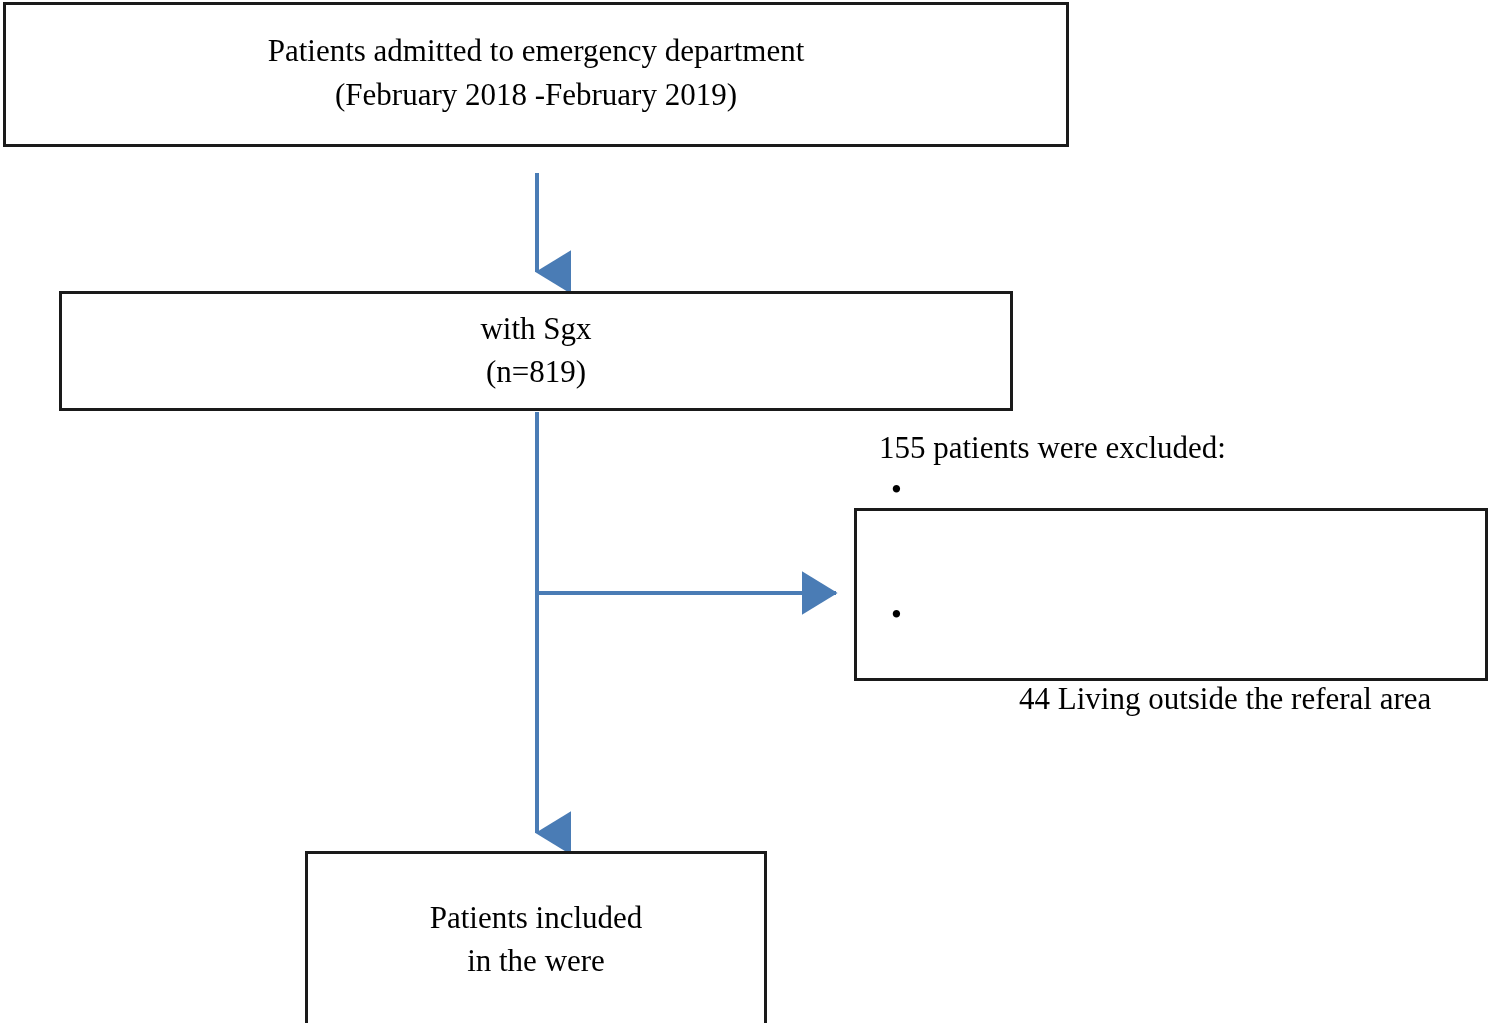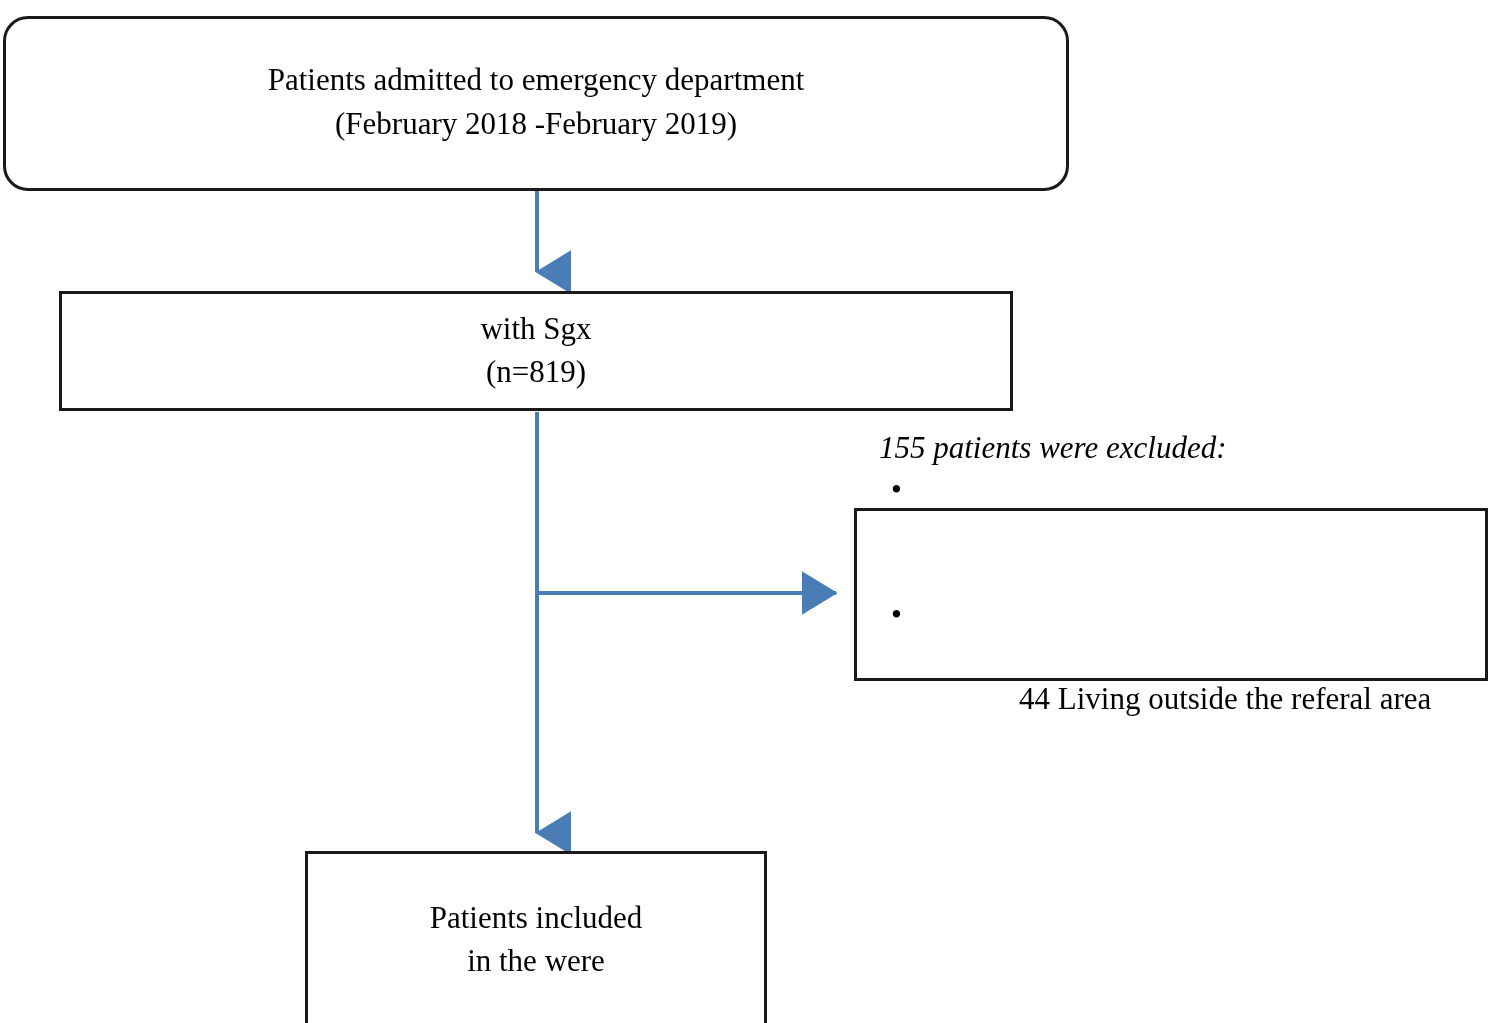--- a/index.html
+++ b/index.html
@@ -50,25 +50,24 @@
 
   .centered-text {
     text-align: center;
     font-size: 31px;
     line-height: 1.40;
   }
 
   
   #box-admitted {
     left: 3px;
-    top: 16px;
+    top: 2px;
     width: 1066px;
-    height: 175px;
+    height: 145px;
     padding: 4px 10px 8px 10px;
-    border-radius: 25px;
   }
 
   
   #box-ctni {
     left: 59px;
     top: 291px;
     width: 954px;
     height: 120px;
     padding: 2px 10px 4px 10px;
   }
@@ -80,21 +79,20 @@
     width: 634px;
     height: 173px;
     padding: 6px 12px 6px 22px;
     justify-content: center;
   }
   #box-excluded .excl-head {
     font-size: 31px;
     line-height: 1.32;
     text-align: left;
     white-space: pre;
-    font-style: italic;
   }
   #box-excluded ul.excl-list {
     list-style: none;
     margin: 0;
     padding: 0;
   }
   #box-excluded ul.excl-list li {
     font-size: 31px;
     line-height: 1.35;
     text-align: left;

